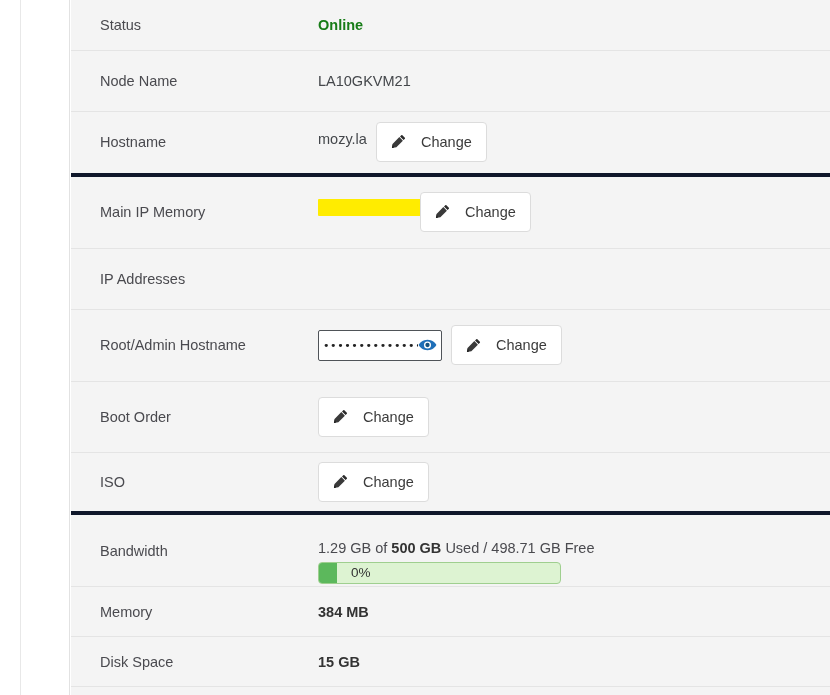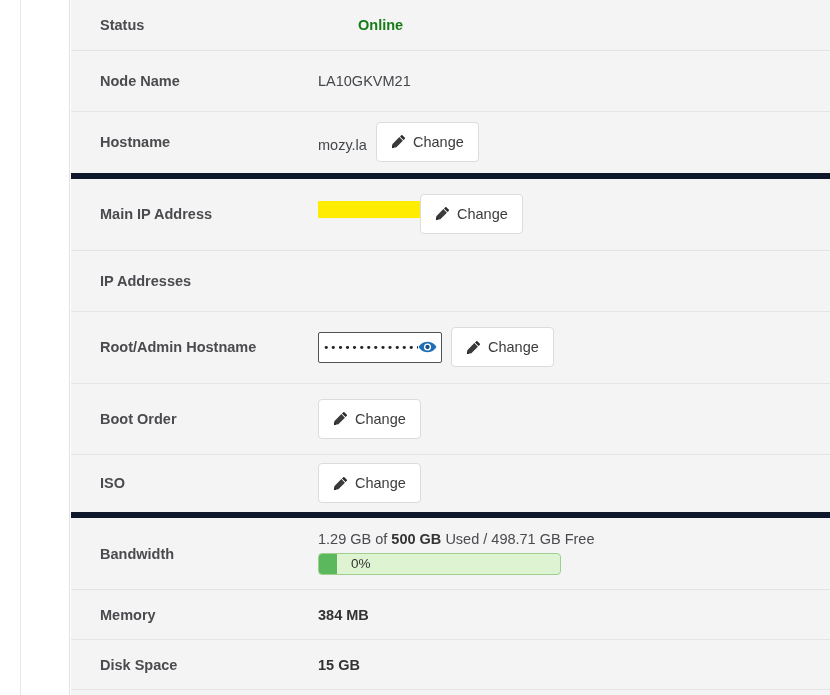--- a/index.html
+++ b/index.html
@@ -43,33 +43,33 @@
 
   .detail-table {
     width: 100%;
     border-collapse: collapse;
     table-layout: fixed;
   }
   .detail-table tr {
     border-bottom: 1px solid #e4e4e4;
   }
   .detail-table tr.thick-sep {
-    border-bottom: 6px solid #0f172a;
+    border-bottom: 4px solid #0f172a;
   }
   .detail-table td {
     padding: 0;
     vertical-align: middle;
     background: #f4f4f4;
   }
   td.cell-label {
     width: 210px;
     padding-left: 29px;
     font-size: 14.5px;
     color: #4a4a4f;
-    font-weight: 700;
+    font-weight: 400;
     white-space: nowrap;
   }
   td.cell-value {
     padding-left: 8px;
     font-size: 14.5px;
     color: #44474b;
     position: relative;
     white-space: nowrap;
   }
 
@@ -84,49 +84,48 @@
   .r-iso      { height: 61px; }
   .r-band     { height: 71px; }
   .r-mem      { height: 50px; }
   .r-disk     { height: 50px; }
   .r-tail     { height: 30px; }
 
   .status-online {
     color: #177c17;
     font-weight: bold;
     font-size: 14.5px;
-    margin-left: 40px;
   }
 
   .value-strong { font-weight: bold; color: #333333; margin-top: 42px; }
 
   
   .btn-change {
     display: inline-flex;
     align-items: center;
-    gap: 7px;
+    gap: 15px;
     height: 40px;
     padding: 0 14px;
     background: #ffffff;
     border: 1px solid #dcdcdc;
     border-radius: 4px;
     font-size: 14.5px;
     color: #3b3b3b;
     font-family: "Liberation Sans", sans-serif;
     cursor: pointer;
     box-sizing: border-box;
     vertical-align: middle;
   }
   .btn-change .pencil { flex: 0 0 auto; display: block; }
 
   
   .host-wrap { position: relative; height: 61px; }
   .host-text {
     position: absolute;
-    left: 0; top: 25px;
+    left: 0; top: 19px;
     font-size: 14.5px;
     color: #44474b;
   }
   .host-btn { position: absolute; left: 58px; top: 10px; }
 
   
   .mainip-wrap { position: relative; height: 71px; }
   .redaction {
     position: absolute;
     left: 0px; top: 22px;
@@ -168,20 +167,21 @@
   }
   .eye-icon { flex: 0 0 auto; display: block; }
 
   
   .band-wrap { height: 71px; padding-top: 13px; box-sizing: border-box; }
   .band-text {
     font-size: 14.5px;
     color: #4a4a4f;
     margin-bottom: 6px;
     white-space: nowrap;
+    margin-top: 12px;
   }
   .band-text b { color: #333333; }
   .progress-outer {
     position: relative;
     width: 243px;
     height: 22px;
     background: #ddf3d2;
     border: 1px solid #9fcf8f;
     border-radius: 4px;
     box-sizing: border-box;
@@ -235,21 +235,21 @@
                 <path d="M8.9 3.3L1.9 10.3 1 15l4.7-.9 7-7-3.8-3.8z" fill="#3a3a3a"></path>
                 <path d="M1.9 10.3L1 15l2-.4-1.1-4.3z" fill="#1c1c1c"></path>
               </svg>
               <span>Change</span>
             </button>
           </div>
         </td>
       </tr>
 
       <tr class="r-mainip">
-        <td class="cell-label">Main IP Address</td>
+        <td class="cell-label">Main IP Memory</td>
         <td class="cell-value">
           <div class="mainip-wrap">
             <div class="redaction"></div>
             <button class="btn-change mainip-btn">
               <svg class="pencil" width="15" height="15" viewBox="0 0 16 16">
                 <path d="M12.1 1.2c-.3-.3-.8-.3-1.1 0L9.6 2.6l3.8 3.8 1.4-1.4c.3-.3.3-.8 0-1.1l-2.7-2.7z" fill="#2b2b2b"></path>
                 <path d="M8.9 3.3L1.9 10.3 1 15l4.7-.9 7-7-3.8-3.8z" fill="#3a3a3a"></path>
                 <path d="M1.9 10.3L1 15l2-.4-1.1-4.3z" fill="#1c1c1c"></path>
               </svg>
               <span>Change</span>

